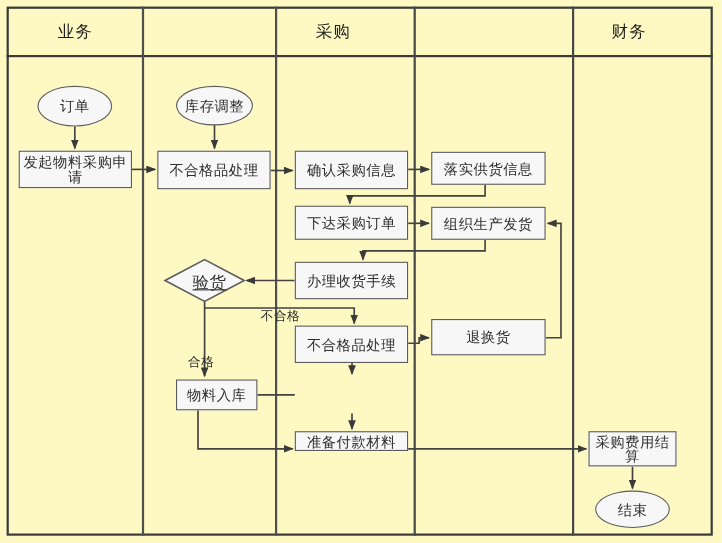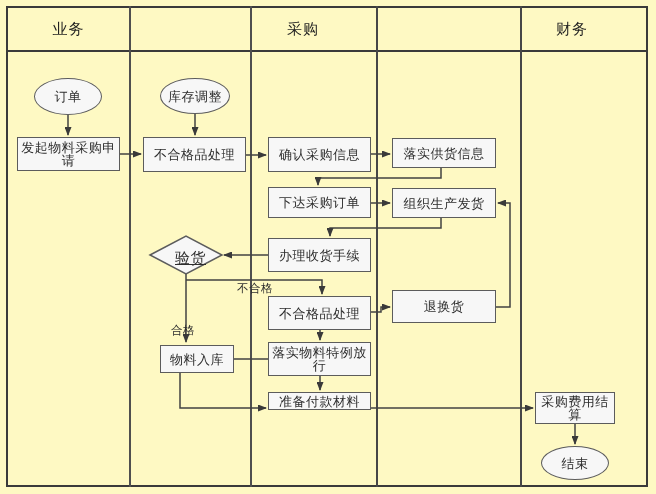--- a/index.html
+++ b/index.html
@@ -96,21 +96,20 @@
   <div class="node" style="left:17px;top:137px;width:103px;height:34px;">发起物料采购申请</div>
 
   <div class="node ellipse" style="left:160px;top:78px;width:70px;height:36px;">库存调整</div>
   <div class="node" style="left:143px;top:137px;width:103px;height:35px;">不合格品处理</div>
   <div class="node" style="left:160px;top:345px;width:74px;height:28px;">物料入库</div>
 
   <div class="node" style="left:268px;top:137px;width:103px;height:35px;">确认采购信息</div>
   <div class="node" style="left:268px;top:187px;width:103px;height:31px;">下达采购订单</div>
   <div class="node" style="left:268px;top:238px;width:103px;height:34px;">办理收货手续</div>
   <div class="node" style="left:268px;top:296px;width:103px;height:34px;">不合格品处理</div>
-  <div class="node" style="left:268px;top:342px;width:103px;height:34px;">落实物料特例放行</div>
   <div class="node" style="left:268px;top:392px;width:103px;height:18px;">准备付款材料</div>
 
   <div class="node" style="left:392px;top:138px;width:104px;height:30px;">落实供货信息</div>
   <div class="node" style="left:392px;top:188px;width:104px;height:30px;">组织生产发货</div>
   <div class="node" style="left:392px;top:290px;width:104px;height:33px;">退换货</div>
 
   <div class="node" style="left:535px;top:392px;width:80px;height:32px;">采购费用结算</div>
   <div class="node ellipse" style="left:541px;top:446px;width:68px;height:34px;">结束</div>
 
   <div class="diamond-text" style="left:175px;top:250px;">验货</div>

